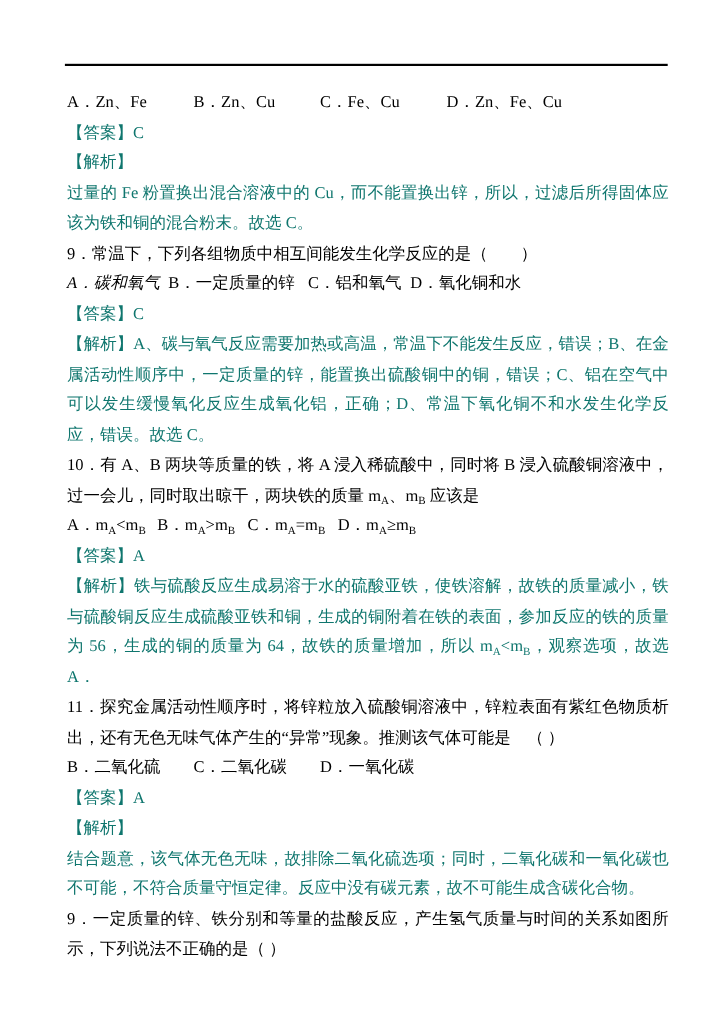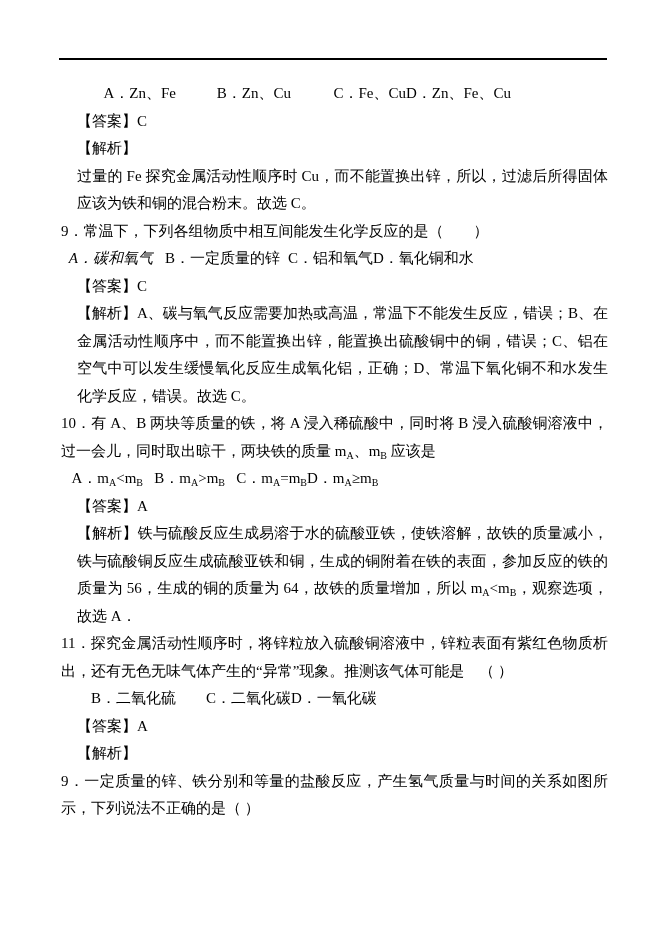--- a/index.html
+++ b/index.html
@@ -19,22 +19,22 @@
   }
   .content{
     position:absolute;
     left:61px;top:80px;
     width:547px;
     font-size:15px;
     line-height:27.5px;
     text-align:justify;
   }
   .para{margin:0;}
-  .red{color:#000000;margin-left:16px;}
-  .opts{display:flex;flex-wrap:nowrap;text-align:right;white-space:nowrap;}
+  .red{color:#0f766e;}
+  .opts{display:flex;flex-wrap:nowrap;text-align:left;white-space:nowrap;}
   
   .opts-wide  > span:not(:last-child){display:inline-block;min-width:115px;}
   .opts-q9    > span:nth-child(1){display:inline-block;min-width:92px;font-style:italic;}
   .opts-q9    > span:nth-child(2){display:inline-block;min-width:127px;}
   .opts-q9    > span:nth-child(3){display:inline-block;min-width:93px;}
   .opts-q10   > span:not(:last-child){display:inline-block;min-width:82px;}
   sub{font-size:10px;line-height:0;vertical-align:-3px;}
 </style>
 </head>
 <body>
@@ -45,47 +45,48 @@
   <div class="content">
 
     <p class="para opts opts-wide">
       <span>A．Zn、Fe</span>
       <span>B．Zn、Cu</span>
       <span>C．Fe、Cu</span>
       <span>D．Zn、Fe、Cu</span>
     </p>
     <p class="para red">【答案】C</p>
     <p class="para red">【解析】</p>
-    <p class="para red">过量的 Fe 探究金属活动性顺序时 Cu，而不能置换出锌，所以，过滤后所得固体应该为铁和铜的混合粉末。故选 C。</p>
+    <p class="para red">过量的 Fe 粉置换出混合溶液中的 Cu，而不能置换出锌，所以，过滤后所得固体应该为铁和铜的混合粉末。故选 C。</p>
 
     <p class="para">9．常温下，下列各组物质中相互间能发生化学反应的是（　　）</p>
     <p class="para opts opts-q9">
       <span>A．碳和氧气</span>
       <span>B．一定质量的锌</span>
       <span>C．铝和氧气</span>
       <span>D．氧化铜和水</span>
     </p>
     <p class="para red">【答案】C</p>
-    <p class="para red">【解析】A、碳与氧气反应需要加热或高温，常温下不能发生反应，错误；B、在金属活动性顺序中，而不能置换出锌，能置换出硫酸铜中的铜，错误；C、铝在空气中可以发生缓慢氧化反应生成氧化铝，正确；D、常温下氧化铜不和水发生化学反应，错误。故选 C。</p>
+    <p class="para red">【解析】A、碳与氧气反应需要加热或高温，常温下不能发生反应，错误；B、在金属活动性顺序中，一定质量的锌，能置换出硫酸铜中的铜，错误；C、铝在空气中可以发生缓慢氧化反应生成氧化铝，正确；D、常温下氧化铜不和水发生化学反应，错误。故选 C。</p>
 
     <p class="para">10．有 A、B 两块等质量的铁，将 A 浸入稀硫酸中，同时将 B 浸入硫酸铜溶液中，过一会儿，同时取出晾干，两块铁的质量 m<sub>A</sub>、m<sub>B</sub> 应该是</p>
     <p class="para opts opts-q10">
       <span>A．m<sub>A</sub>&lt;m<sub>B</sub></span>
       <span>B．m<sub>A</sub>&gt;m<sub>B</sub></span>
       <span>C．m<sub>A</sub>=m<sub>B</sub></span>
       <span>D．m<sub>A</sub>≥m<sub>B</sub></span>
     </p>
     <p class="para red">【答案】A</p>
     <p class="para red">【解析】铁与硫酸反应生成易溶于水的硫酸亚铁，使铁溶解，故铁的质量减小，铁与硫酸铜反应生成硫酸亚铁和铜，生成的铜附着在铁的表面，参加反应的铁的质量为 56，生成的铜的质量为 64，故铁的质量增加，所以 m<sub>A</sub>&lt;m<sub>B</sub>，观察选项，故选 A．</p>
 
     <p class="para">11．探究金属活动性顺序时，将锌粒放入硫酸铜溶液中，锌粒表面有紫红色物质析出，还有无色无味气体产生的“异常”现象。推测该气体可能是　（ ）</p>
     <p class="para opts opts-wide">
       <span>B．二氧化硫</span>
       <span>C．二氧化碳</span>
       <span>D．一氧化碳</span>
     </p>
     <p class="para red">【答案】A</p>
     <p class="para red">【解析】</p>
+    <p class="para red">结合题意，该气体无色无味，故排除二氧化硫选项；同时，二氧化碳和一氧化碳也不可能，不符合质量守恒定律。反应中没有碳元素，故不可能生成含碳化合物。</p>
 
     <p class="para">9．一定质量的锌、铁分别和等量的盐酸反应，产生氢气质量与时间的关系如图所示，下列说法不正确的是（ ）</p>
 
   </div>
 </div>
 
 </body></html>

